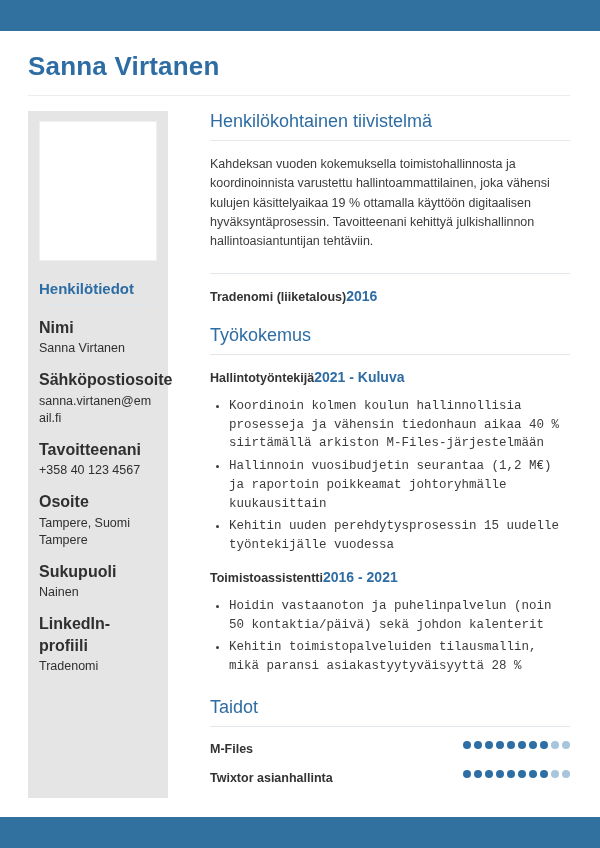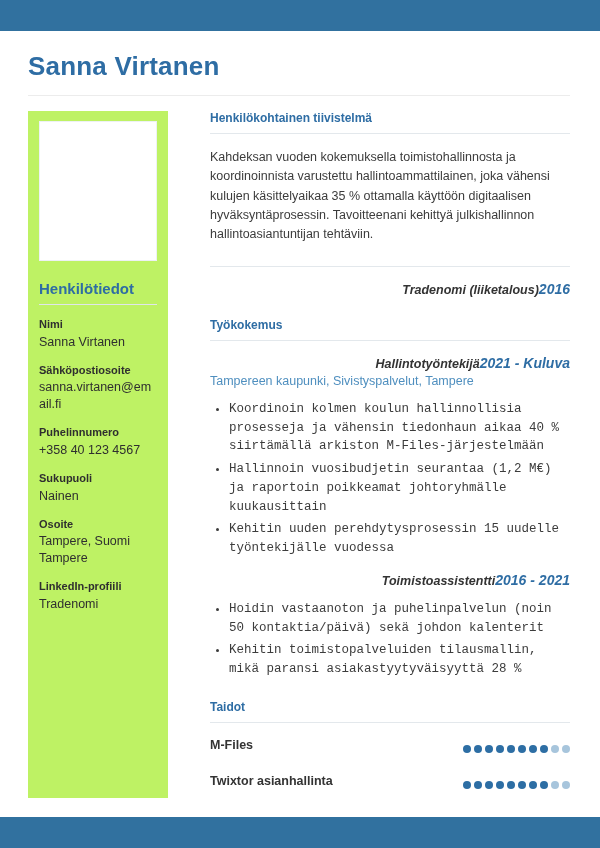--- a/index.html
+++ b/index.html
@@ -27,53 +27,53 @@
   .page{position:absolute;top:31px;left:0;right:0;padding:21px 30px 0 28px;}
   h1.name{
     font-size:26px;line-height:1.15;font-weight:bold;
     color:var(--accent);margin:0 0 13px 0;letter-spacing:0.2px;
   }
   .title-rule{border:none;border-top:1px solid #ececec;margin:0 0 15px 0;}
   .columns{display:flex;align-items:flex-start;}
   
   .sidebar{
     width:140px;flex:0 0 140px;
-    background:#bef264;
+    background:#e5e5e5;
     min-height:687px;
     padding:10px 11px 14px 11px;
   }
   .photo{
     width:118px;height:140px;margin:0 auto;
     background:#ffffff;border:1px solid #edf1f4;
   }
   .sidebar h2{
     font-size:15px;font-weight:bold;color:var(--accent);
     margin:19px 0 7px 0;
   }
   .sidebar-rule{border:none;border-top:1px solid #dfe6eb;margin:0 0 12px 0;}
   .field{margin-bottom:12px;}
-  .field .label{font-size:11px;font-weight:bold;color:var(--label);line-height:1.35;}
+  .field .label{font-size:16px;font-weight:bold;color:var(--label);line-height:1.35;}
   .field .value{font-size:12.5px;color:var(--label);line-height:1.35;margin-top:2px;word-wrap:break-word;}
   
   .main{flex:1 1 auto;margin-left:42px;}
   .section{margin-bottom:21px;}
   .section h2{
-    font-size:12px;font-weight:bold;color:var(--accent);
+    font-size:18px;font-weight:normal;color:var(--accent);
     margin:0 0 8px 0;
   }
   .section-rule{border:none;border-top:1px solid #e3e8ec;margin:0 0 14px 0;}
   .summary-text{font-size:12.5px;line-height:1.55;margin:0;color:var(--text);}
   .entry{margin-bottom:4px;}
-  .entry-head{display:flex;justify-content:flex-end;align-items:baseline;font-style:italic;}
+  .entry-head{display:flex;justify-content:flex-start;align-items:baseline;}
   .entry-title{font-size:12.5px;font-weight:bold;color:#333333;}
   .entry-period{font-size:14px;font-weight:bold;color:var(--accent);white-space:nowrap;}
   .entry-sub{font-size:12.5px;color:var(--link);margin-top:3px;}
   ul.bullets{margin:12px 0 14px 0;padding-left:19px;}
   ul.bullets li{font-size:12.5px;line-height:1.5;margin-bottom:4px;color:var(--text);font-family:Liberation Mono, monospace;}
-  .rating-row{display:flex;justify-content:space-between;align-items:flex-end;margin-bottom:20px;}
+  .rating-row{display:flex;justify-content:space-between;align-items:flex-start;margin-bottom:13px;}
   .rating-name{font-size:12.5px;font-weight:bold;color:#333333;line-height:1.3;}
   .dots{display:flex;gap:3px;flex:0 0 auto;margin-left:10px;}
   .dot{width:8px;height:8px;border-radius:50%;}
   .dot.filled{background:var(--dot-filled);}
   .dot.empty{background:var(--dot-empty);}
 </style>
 </head>
 <body>
 
 <div class="accent-bar top"></div>
@@ -91,43 +91,43 @@
 
       <div class="field">
         <div class="label">Nimi</div>
         <div class="value">Sanna Virtanen</div>
       </div>
       <div class="field">
         <div class="label">Sähköpostiosoite</div>
         <div class="value">sanna.virtanen@email.fi</div>
       </div>
       <div class="field">
-        <div class="label">Puhelinnumero</div>
+        <div class="label">Tavoitteenani</div>
         <div class="value">+358 40 123 4567</div>
+      </div>
+      <div class="field">
+        <div class="label">Osoite</div>
+        <div class="value">Tampere, Suomi Tampere</div>
       </div>
       <div class="field">
         <div class="label">Sukupuoli</div>
         <div class="value">Nainen</div>
       </div>
       <div class="field">
-        <div class="label">Osoite</div>
-        <div class="value">Tampere, Suomi Tampere</div>
-      </div>
-      <div class="field">
         <div class="label">LinkedIn-profiili</div>
         <div class="value">Tradenomi</div>
       </div>
     </aside>
 
     <main class="main">
 
       <section class="section">
         <h2>Henkilökohtainen tiivistelmä</h2>
         <hr class="section-rule">
-        <p class="summary-text">Kahdeksan vuoden kokemuksella toimistohallinnosta ja koordinoinnista varustettu hallintoammattilainen, joka vähensi kulujen käsittelyaikaa 35 % ottamalla käyttöön digitaalisen hyväksyntäprosessin. Tavoitteenani kehittyä julkishallinnon hallintoasiantuntijan tehtäviin.</p>
+        <p class="summary-text">Kahdeksan vuoden kokemuksella toimistohallinnosta ja koordinoinnista varustettu hallintoammattilainen, joka vähensi kulujen käsittelyaikaa 19 % ottamalla käyttöön digitaalisen hyväksyntäprosessin. Tavoitteenani kehittyä julkishallinnon hallintoasiantuntijan tehtäviin.</p>
       </section>
 
       <section class="section">
         <hr class="section-rule">
         <div class="entry">
           <div class="entry-head">
             <span class="entry-title">Tradenomi (liiketalous)</span>
             <span class="entry-period">2016</span>
           </div>
         </div>
@@ -135,21 +135,20 @@
 
       <section class="section">
         <h2>Työkokemus</h2>
         <hr class="section-rule">
 
         <div class="entry">
           <div class="entry-head">
             <span class="entry-title">Hallintotyöntekijä</span>
             <span class="entry-period">2021 - Kuluva</span>
           </div>
-          <div class="entry-sub">Tampereen kaupunki, Sivistyspalvelut, Tampere</div>
           <ul class="bullets">
             <li>Koordinoin kolmen koulun hallinnollisia prosesseja ja vähensin tiedonhaun aikaa 40 % siirtämällä arkiston M-Files-järjestelmään</li>
             <li>Hallinnoin vuosibudjetin seurantaa (1,2 M€) ja raportoin poikkeamat johtoryhmälle kuukausittain</li>
             <li>Kehitin uuden perehdytysprosessin 15 uudelle työntekijälle vuodessa</li>
           </ul>
         </div>
 
         <div class="entry">
           <div class="entry-head">
             <span class="entry-title">Toimistoassistentti</span>

